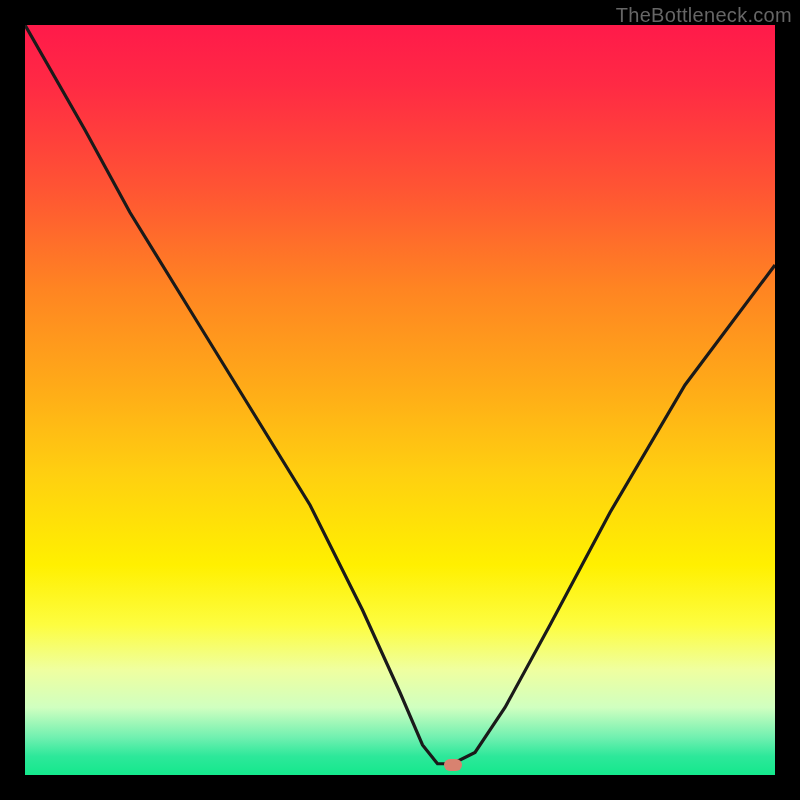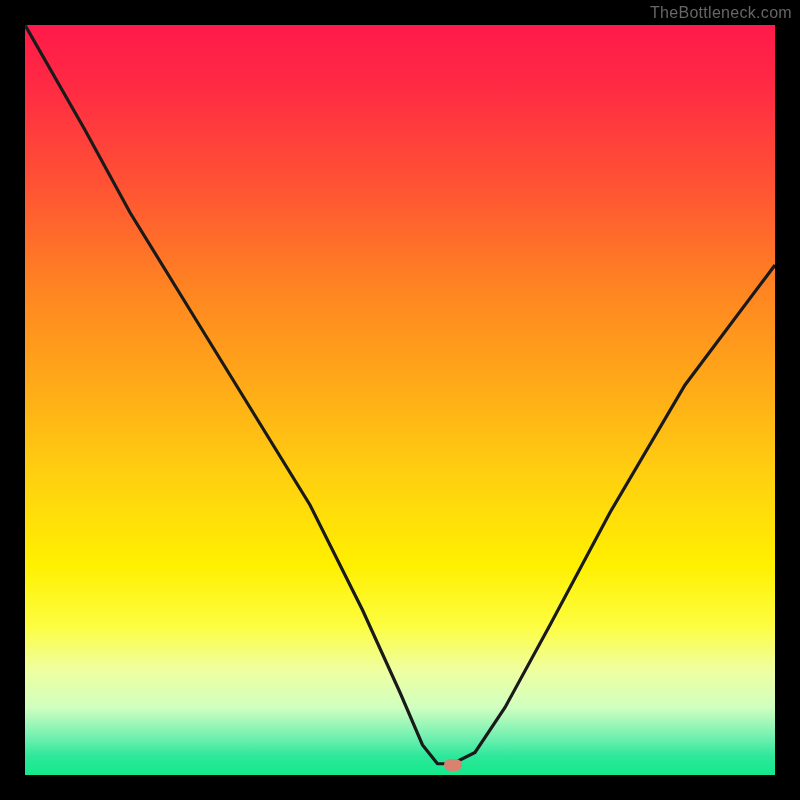--- a/index.html
+++ b/index.html
@@ -24,21 +24,21 @@
       #70f0b0 95%,
       #2de89a 97.5%,
       #14e88c 100%
     );
   }
   .watermark {
     position: absolute;
     top: 4px;
     right: 8px;
     color: #666;
-    font-size: 16px;
+    font-size: 20px;
     font-weight: 500;
     letter-spacing: 0.3px;
   }
   svg.curve {
     position: absolute;
     left: 0;
     top: 0;
     width: 100%;
     height: 100%;
   }

